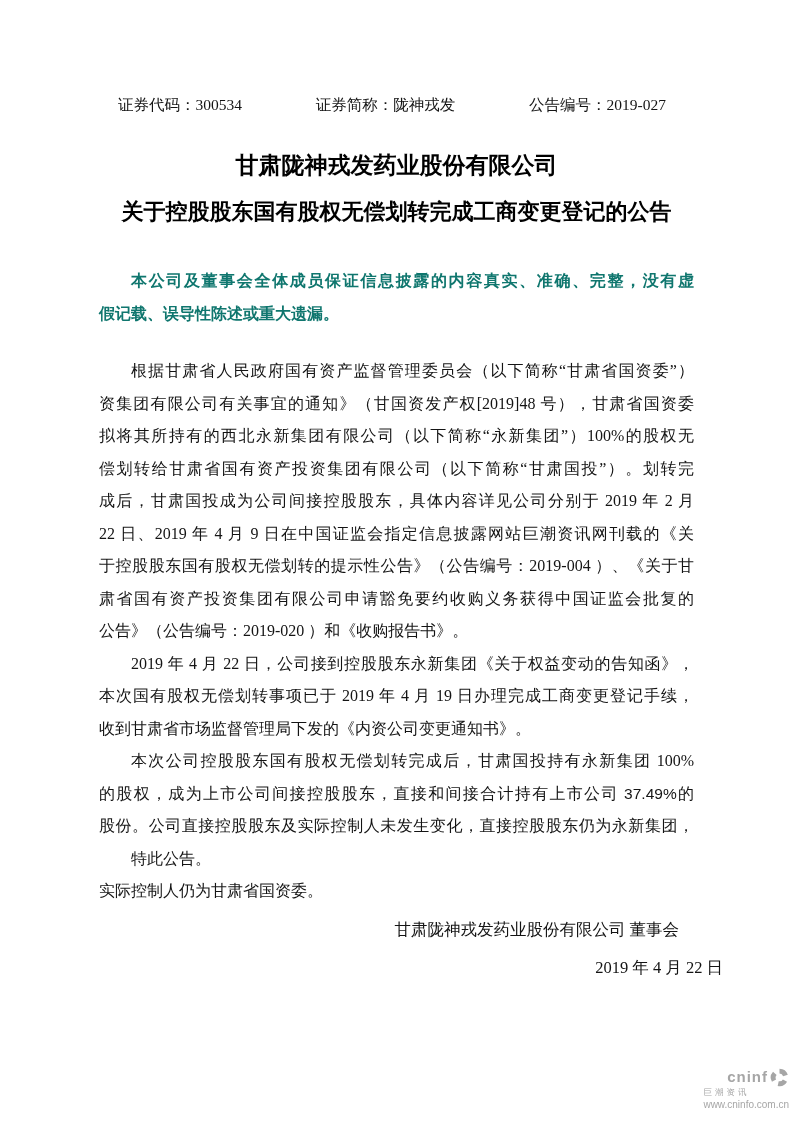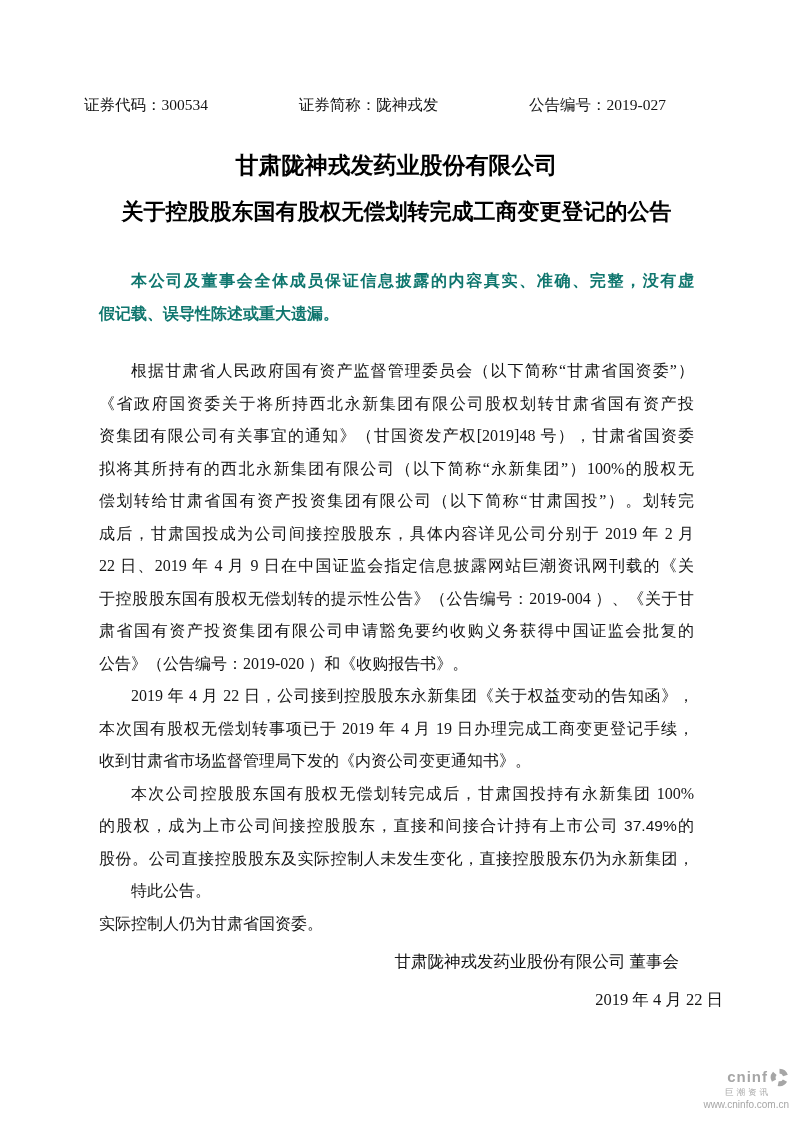--- a/index.html
+++ b/index.html
@@ -7,21 +7,21 @@
     position:relative;
     width:793px;height:1122px;
     background:#ffffff;
     font-family:"Liberation Serif","DejaVu Serif",serif;
     color:#141414;
     overflow:hidden;
   }
   .doc-header{
     display:flex;
     justify-content:space-between;
-    padding:95px 127px 0 84px;
+    padding:95px 127px 0 118px;
     font-size:15.5px;
     line-height:20px;
   }
   .titles{ text-align:center; font-weight:bold; color:#000; }
   .title-company{ font-size:23px; line-height:30px; margin-top:36px; }
   .title-subject{ font-size:22px; line-height:30px; margin-top:16px; }
   .declaration{
     margin:38px 99px 0 99px;
     font-weight:bold; color:#0f766e;
   }
@@ -45,21 +45,21 @@
   .sig-date{
     margin-top:6px;
     text-align:right;
     padding-right:70px;
     font-size:16.5px;
     line-height:32px;
   }
   .watermark{
     position:absolute;
     right:4px; bottom:12px;
-    text-align:right;
+    text-align:left;
     font-family:"Liberation Sans","DejaVu Sans",sans-serif;
     line-height:1.1;
     margin-top:6px;
   }
   .wm-brand-row{
     display:flex; align-items:center; justify-content:flex-end; gap:2px;
   }
   .wm-brand{
     font-size:15px; font-weight:bold; letter-spacing:1px;
   }
@@ -82,21 +82,20 @@
     <div class="title-subject">关于控股股东国有股权无偿划转完成工商变更登记的公告</div>
   </div>
 
   <div class="declaration">
       <div class="line indent">本公司及董事会全体成员保证信息披露的内容真实、准确、完整，没有虚</div>
       <div class="line last">假记载、误导性陈述或重大遗漏。</div>
     </div>
 
   <div class="body-text">
       <div class="line indent">根据甘肃省人民政府国有资产监督管理委员会（以下简称“甘肃省国资委”）</div>
-      <div class="line">《省政府国资委关于将所持西北永新集团有限公司股权划转甘肃省国有资产投</div>
       <div class="line">资集团有限公司有关事宜的通知》（甘国资发产权[2019]48 号），甘肃省国资委</div>
       <div class="line">拟将其所持有的西北永新集团有限公司（以下简称“永新集团”）100%的股权无</div>
       <div class="line">偿划转给甘肃省国有资产投资集团有限公司（以下简称“甘肃国投”）。划转完</div>
       <div class="line">成后，甘肃国投成为公司间接控股股东，具体内容详见公司分别于 2019 年 2 月</div>
       <div class="line">22 日、2019 年 4 月 9 日在中国证监会指定信息披露网站巨潮资讯网刊载的《关</div>
       <div class="line">于控股股东国有股权无偿划转的提示性公告》（公告编号：2019-004 ）、《关于甘</div>
       <div class="line">肃省国有资产投资集团有限公司申请豁免要约收购义务获得中国证监会批复的</div>
       <div class="line last">公告》（公告编号：2019-020 ）和《收购报告书》。</div>
       <div class="line indent">2019 年 4 月 22 日，公司接到控股股东永新集团《关于权益变动的告知函》，</div>
       <div class="line">本次国有股权无偿划转事项已于 2019 年 4 月 19 日办理完成工商变更登记手续，</div>

